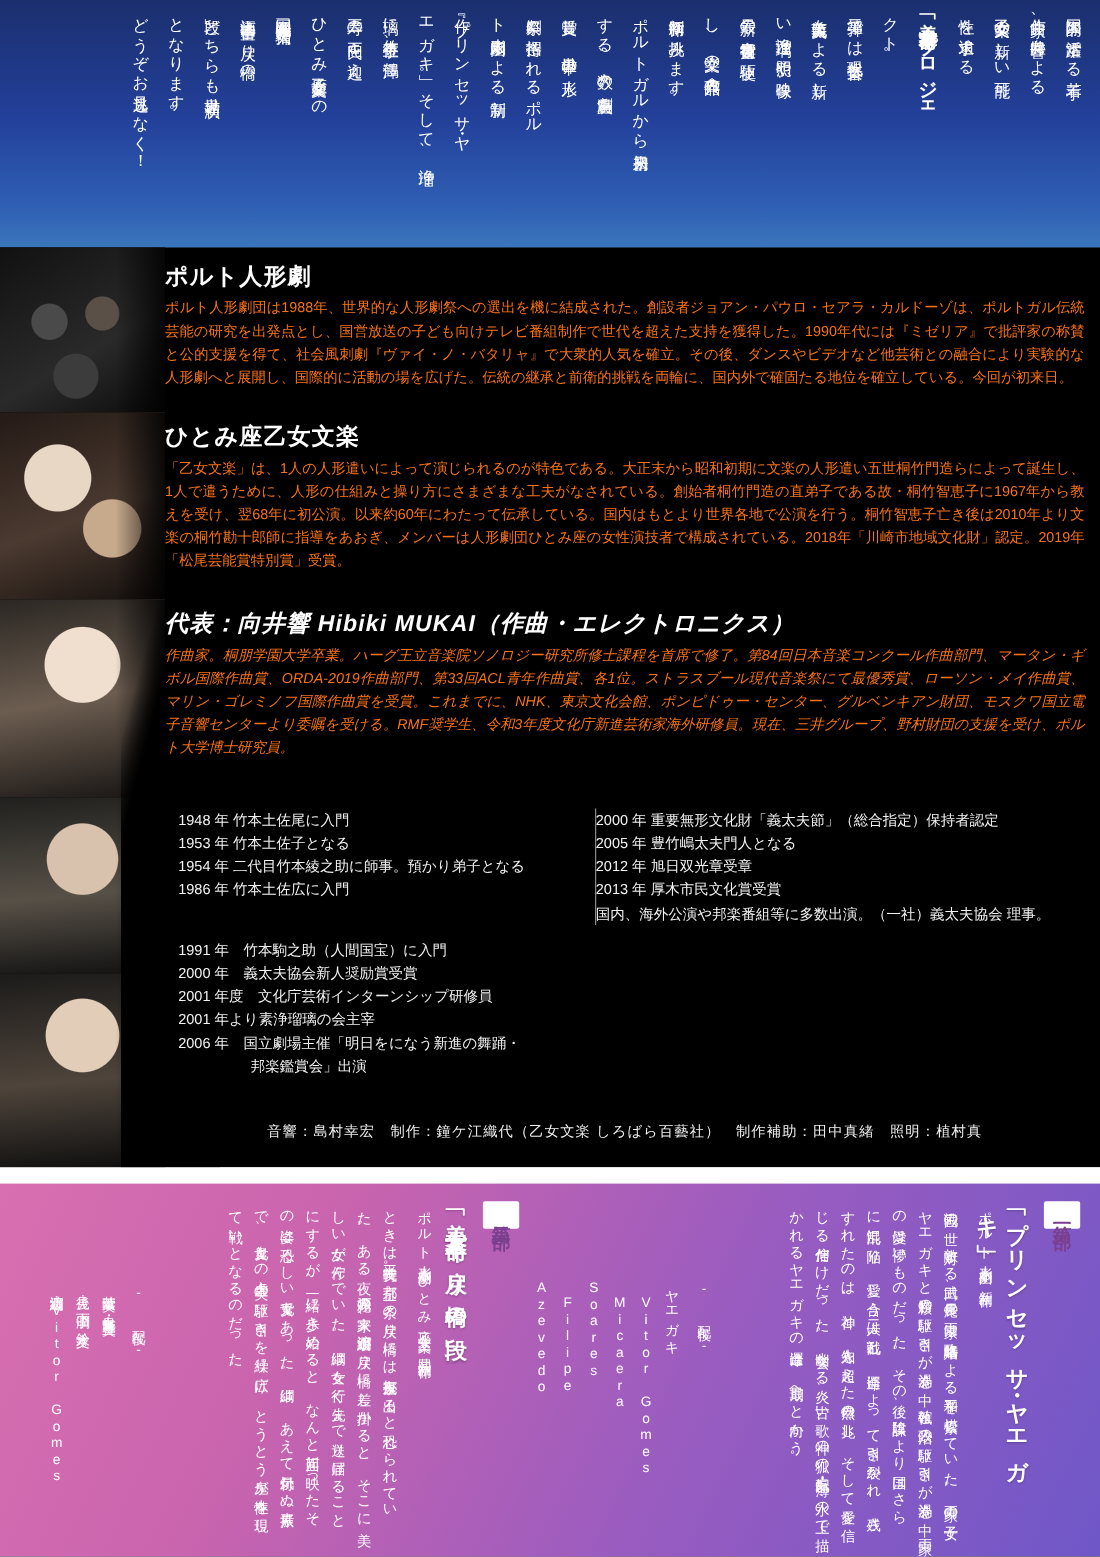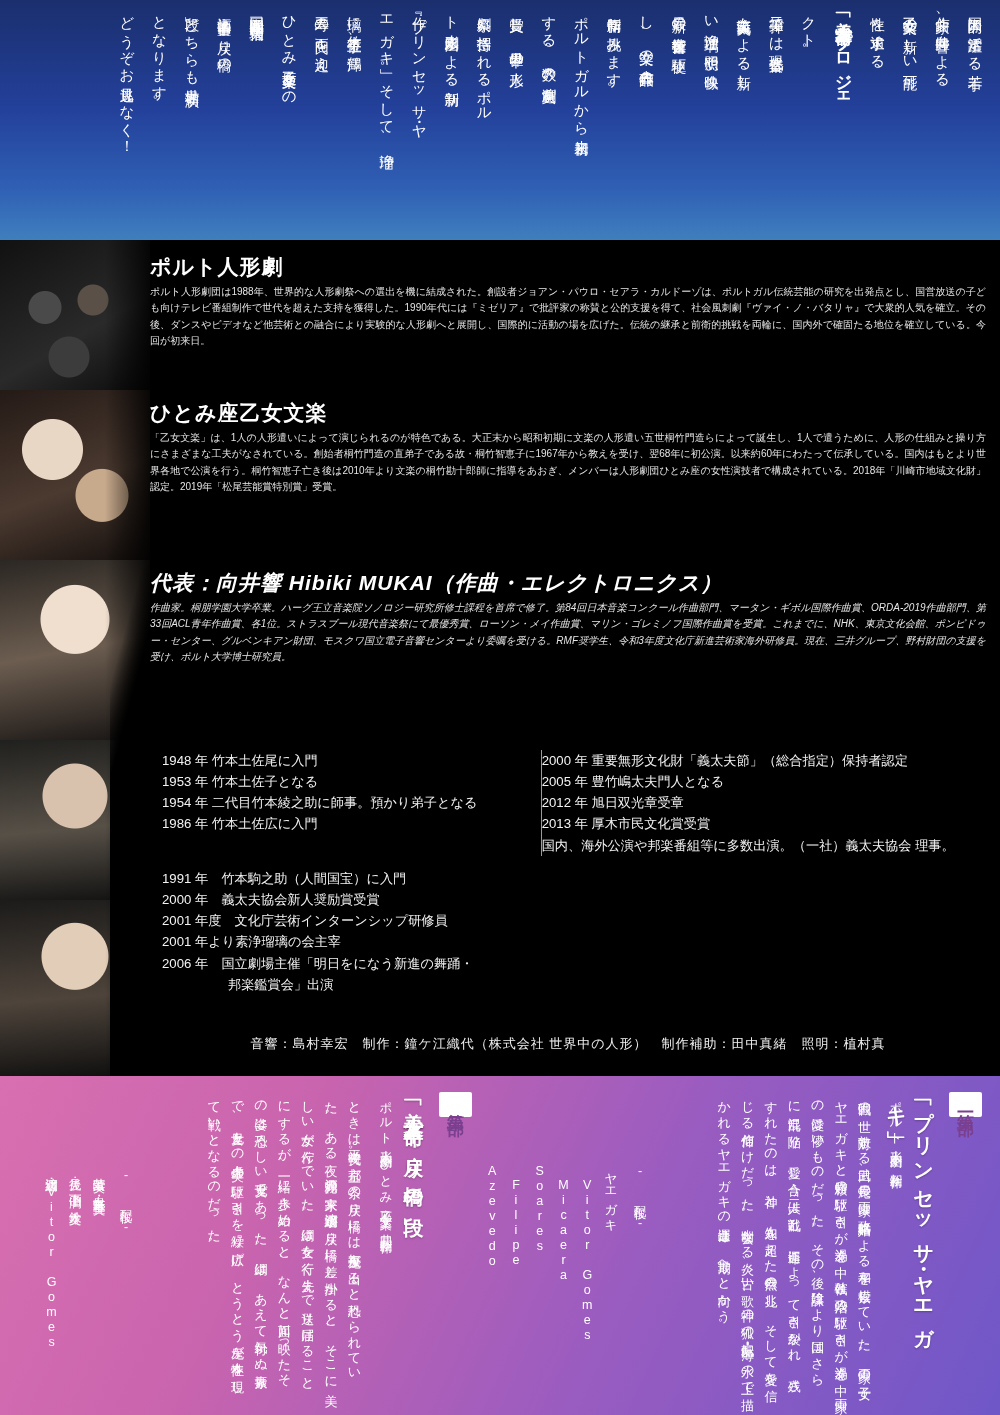--- a/index.html
+++ b/index.html
@@ -21,21 +21,21 @@
   }
   #top .vcol{
     writing-mode:vertical-rl;text-orientation:upright;
     color:#ffffff;font-size:14.5px;line-height:1.55;letter-spacing:1px;
     margin-left:10px;max-height:224px;white-space:pre-wrap;
   }
   #top .vcol.big{font-size:17px;font-weight:bold;letter-spacing:2px;}
 
   
   #mid{
-    position:absolute;left:0;top:240px;width:1000px;height:836px;
+    position:absolute;left:0;top:225px;width:1000px;height:836px;
     background:#000000;color:#ffffff;
   }
   #photos{
     position:absolute;left:0;top:0;width:150px;height:836px;
     background:#050505;overflow:hidden;
   }
   .photo{position:absolute;left:0;width:150px;overflow:hidden;}
   .ph1{top:0;height:150px;background:
       radial-gradient(circle at 30% 45%,#4a4a4a 0 16px,transparent 17px),
       radial-gradient(circle at 62% 40%,#5a5048 0 15px,transparent 16px),
@@ -59,21 +59,21 @@
   #photoedge{position:absolute;left:110px;top:0;width:90px;height:836px;
       background:linear-gradient(105deg,transparent 0 38%,#000 46% 100%);}
 
   #content{position:absolute;left:150px;top:0;width:850px;height:836px;}
   .sec{position:absolute;left:0;width:836px;}
   .sec h2{
     margin:0 0 5px 0;font-weight:bold;letter-spacing:1px;color:#ffffff;
     font-size:21px;line-height:1.2;
   }
   .sec p{
-    margin:0;font-size:10px;line-height:1.62;color:#e5e5e5;
+    margin:0;font-size:13px;line-height:1.62;color:#f97316;
     text-align:justify;
   }
   .sec.s1{top:14px;}
   .sec.s2{top:160px;}
   .sec.s3{top:330px;font-style:italic;}
   .sec.s4{top:490px;}
   .sec.s5{top:608px;}
 
   .twocol{display:flex;gap:0;margin-top:20px;}
   .twocol .c{font-size:13.2px;line-height:1.60;color:#f2f2f2;white-space:pre-line;}
@@ -201,21 +201,21 @@
         <div class="c cl">1991 年　竹本駒之助（人間国宝）に入門
 2000 年　義太夫協会新人奨励賞受賞
 2001 年度　文化庁芸術インターンシップ研修員
 2001 年より素浄瑠璃の会主宰
 2006 年　国立劇場主催「明日をになう新進の舞踊・
 　　　　　邦楽鑑賞会」出演</div>
       </div>
     </div>
   </div>
 
-  <div id="credits">音響：島村幸宏　制作：鐘ケ江織代（株式会社 世界中の人形）　制作補助：田中真緒　照明：植村真</div>
+  <div id="credits">音響：島村幸宏　制作：鐘ケ江織代（乙女文楽 しろばら百藝社）　制作補助：田中真緒　照明：植村真</div>
 </div>
 
 <div id="bot">
 
   <div class="partbadge" style="right:18px;top:16px;">第一部</div>
   <div class="vtitle" style="right:62px;top:16px;max-height:250px;">「プリンセッサ・ヤエガキ」</div>
   <div class="vsub" style="right:96px;top:16px;max-height:210px;">ポルト人形劇団　新制作</div>
   <div class="vbody" style="right:124px;top:16px;width:210px;height:300px;">戦国の世、敵対する武田、長尾の両家は政略結婚による和平を模索していた。両家の子女ヤエガキと勝頼の駆け引きが渦巻く中、確執と政治の駆け引きが渦巻く中、両家の愛は儚いものだった。その後、陰謀により国はさらに混乱に陥り、愛し合う二人は戦乱と、運命によって引き裂かれ、残さすれたのは、神と、人知を超えた自然の兆し、そして愛を信じる信仰だけだった。幽玄なる炎、古い歌、神の狐の気配・・・薄い氷の上で描かれるヤエガキの運命は、最期へと向かう。</div>
   <div class="castlabel" style="right:352px;top:88px;">- 配役 -</div>
   <div class="castbox" style="right:378px;top:88px;width:72px;height:220px;">ヤエガキ

